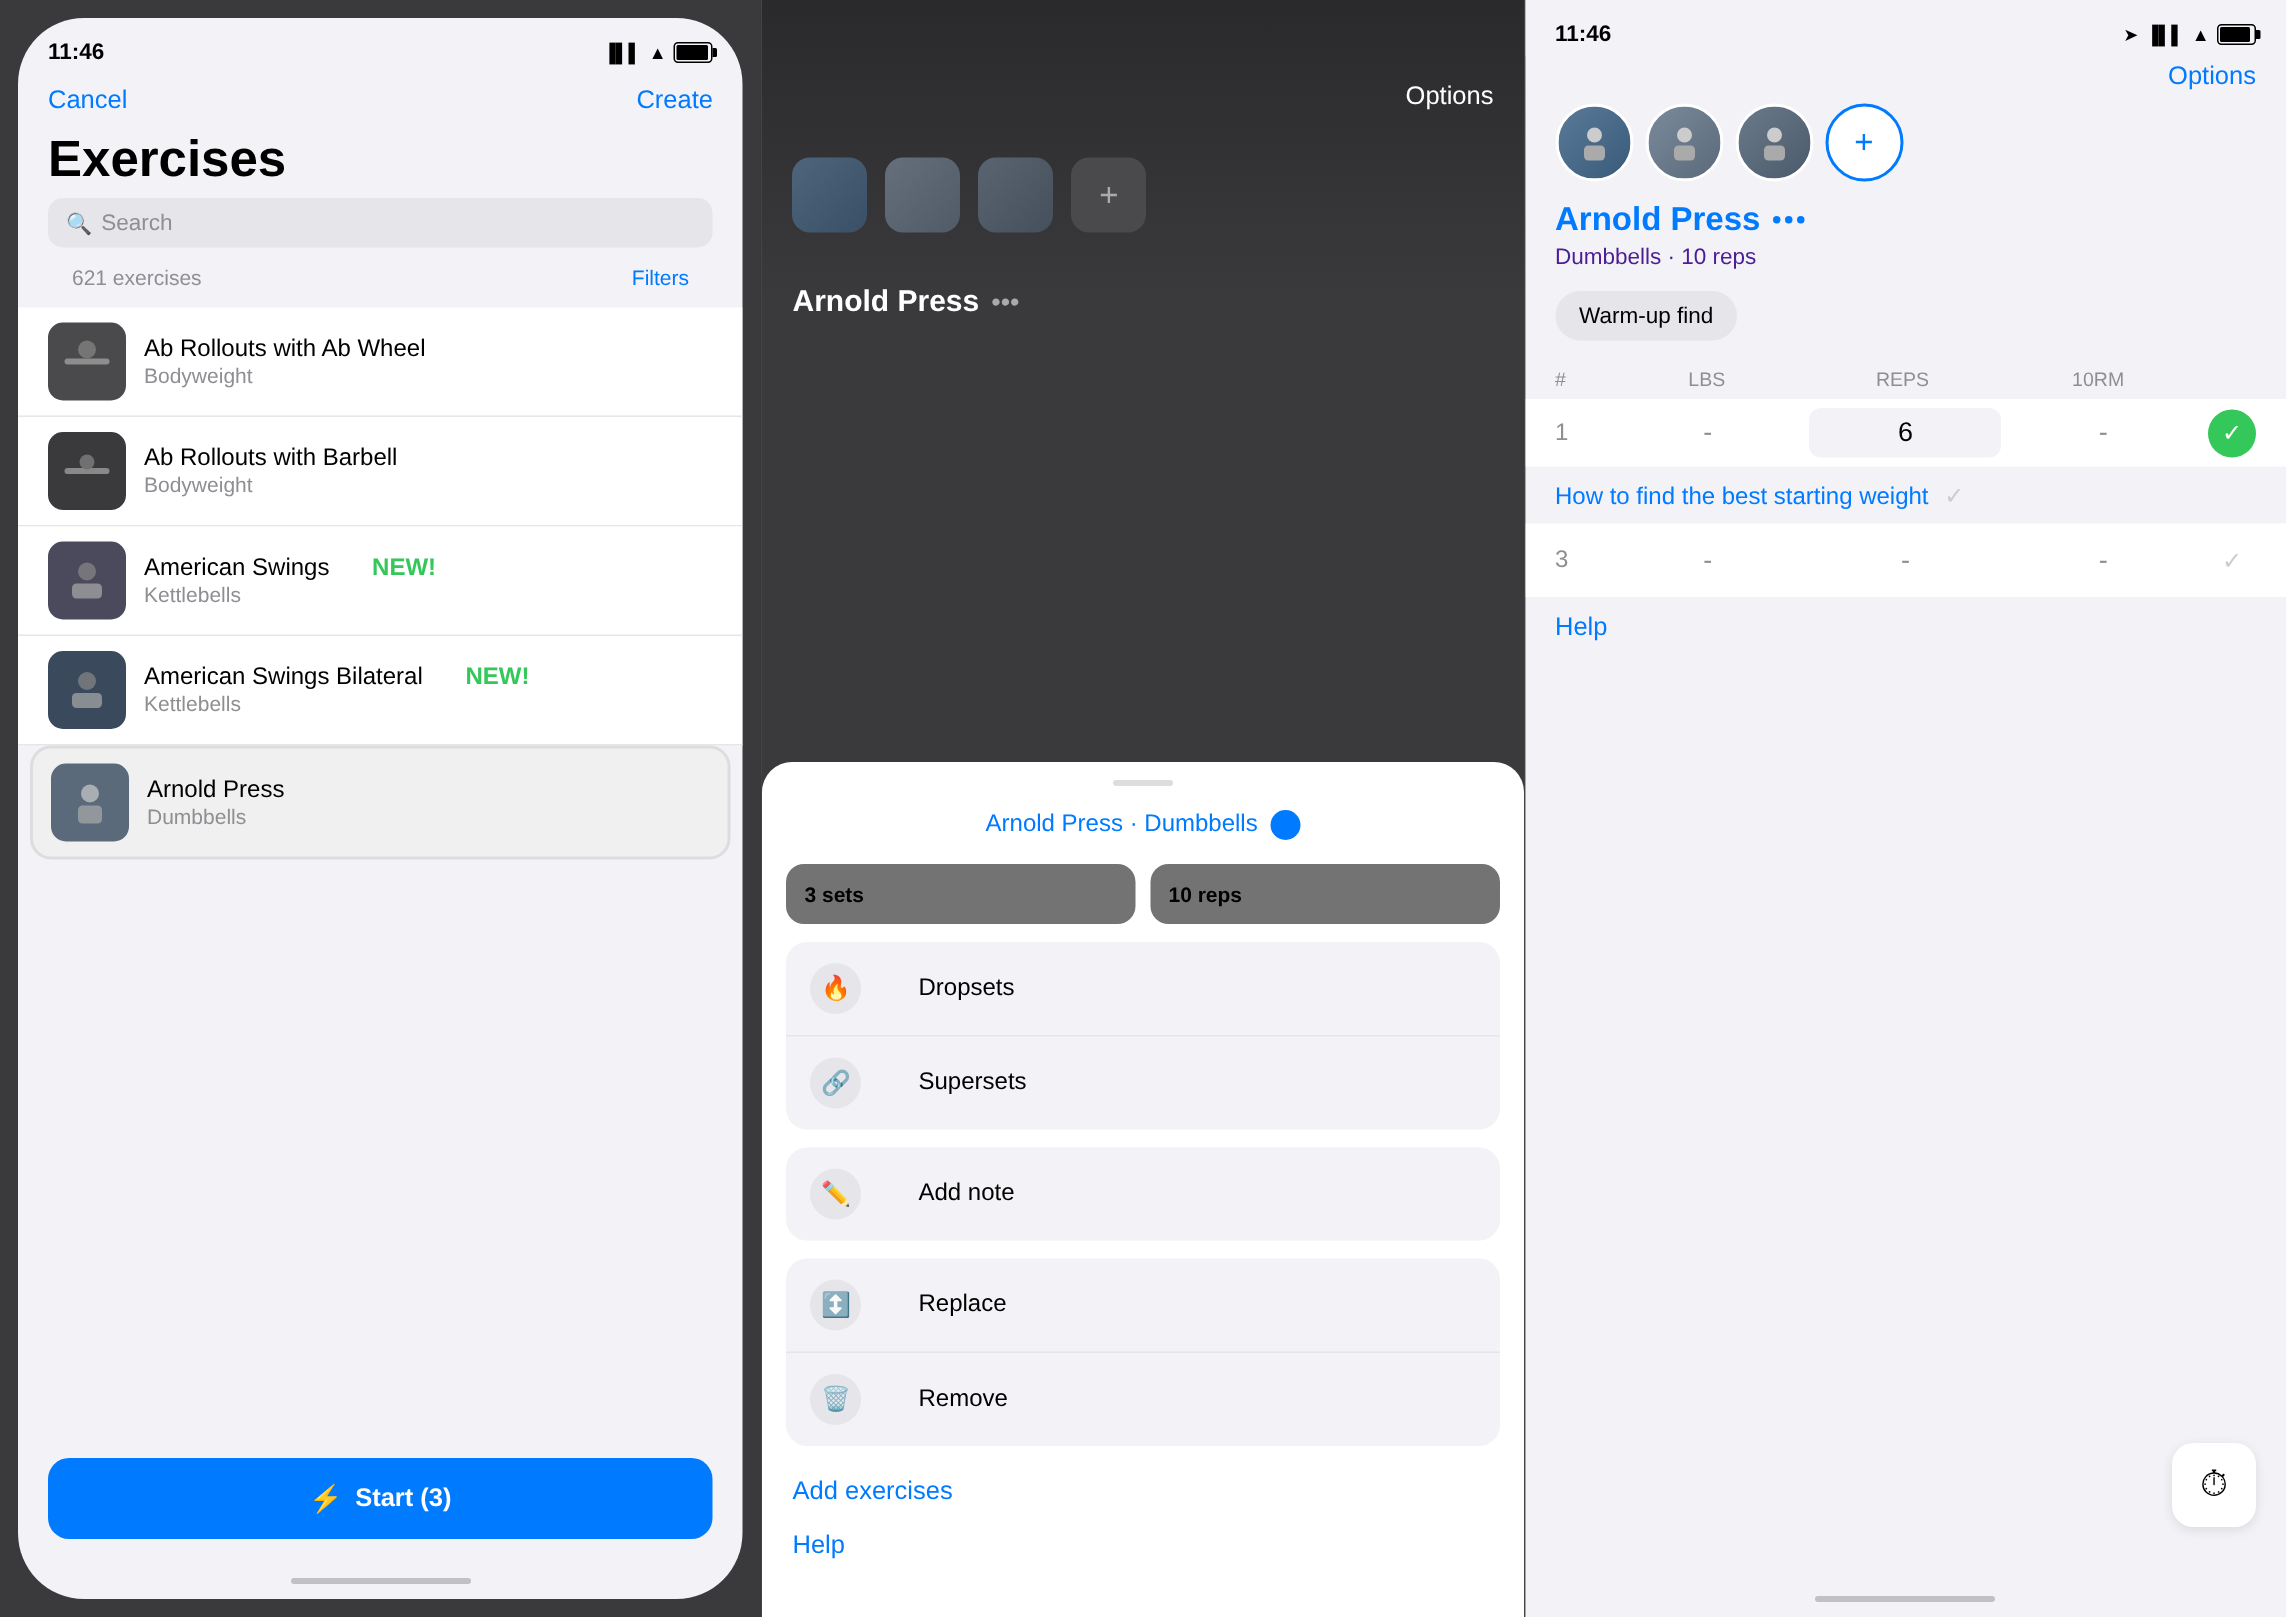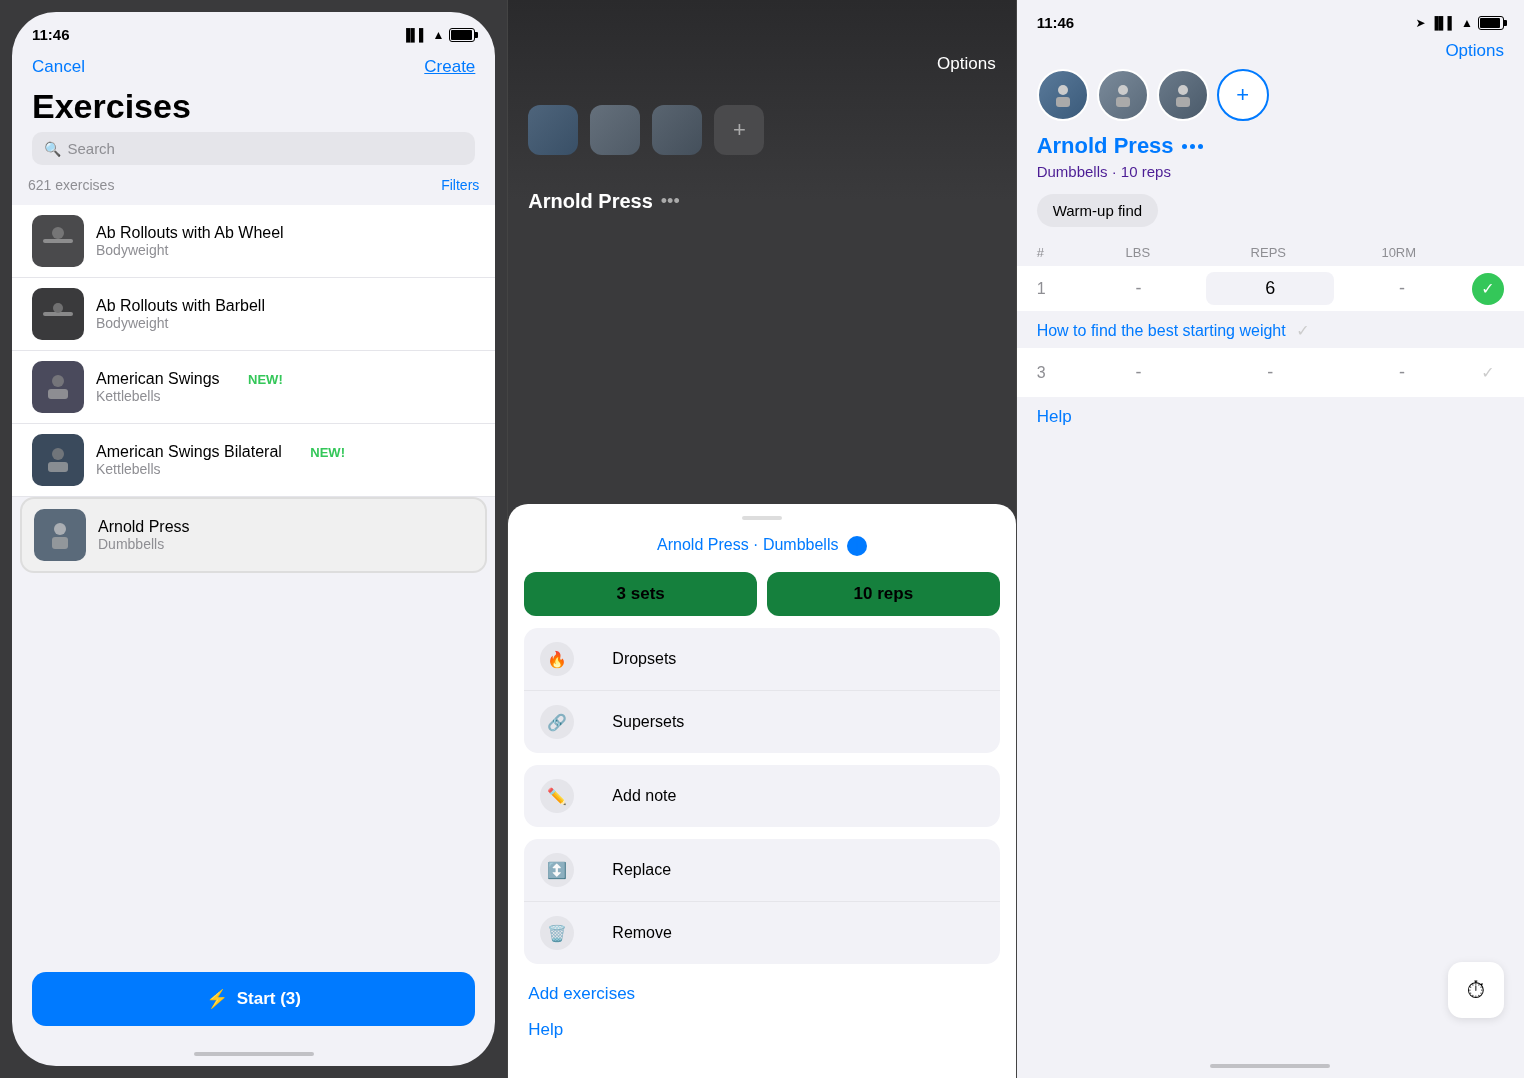--- a/index.html
+++ b/index.html
@@ -101,42 +101,41 @@
       justify-content: space-between;
       align-items: center;
     }
     .cancel-btn {
       color: #007aff;
       font-size: 17px;
     }
     .create-btn {
       color: #007aff;
       font-size: 17px;
-      text-decoration: underline;
     }
     .p1-title {
       padding: 10px 20px 6px;
       font-size: 34px;
       font-weight: 700;
       color: #000;
     }
     .search-bar {
       margin: 0 20px 12px;
       background: #e5e5ea;
       border-radius: 10px;
       padding: 8px 12px;
       display: flex;
       align-items: center;
       gap: 6px;
       color: #8e8e93;
       font-size: 15px;
     }
     .search-icon-glyph { font-size: 14px; }
     .filter-row {
-      padding: 0 16px 8px;
+      padding: 0 36px 8px;
       display: flex;
       justify-content: space-between;
       align-items: center;
     }
     .exercise-count { color: #8e8e93; font-size: 14px; }
     .filters-btn { color: #007aff; font-size: 14px; font-weight: 500; }
     .exercise-item {
       display: flex;
       align-items: center;
       padding: 10px 20px;
@@ -160,21 +159,21 @@
       flex-shrink: 0;
       display: flex;
       align-items: center;
       justify-content: center;
     }
     .exercise-thumb svg { width: 40px; height: 40px; opacity: 0.7; }
     .exercise-info { flex: 1; }
     .exercise-name { font-size: 16px; font-weight: 500; color: #000; }
     .exercise-eq { font-size: 14px; color: #8e8e93; }
     .new-badge {
-      font-size: 13px;
+      font-size: 16px;
       font-weight: 700;
       color: #34c759;
       margin-left: 4px;
       padding-left: 20px;
     }
 
     
     .start-btn {
       position: absolute;
       bottom: 40px;
@@ -278,25 +277,24 @@
       margin-left: 4px;
     }
 
     .sets-reps-row {
       display: flex;
       gap: 10px;
       padding: 0 16px 12px;
     }
     .set-reps-btn {
       flex: 1;
-      background: #15803d;
+      background: #737373;
       border-radius: 12px;
       padding: 12px;
-      text-align: center;
-      font-size: 17px;
+      font-size: 14px;
       font-weight: 600;
       color: #000;
     }
 
     .sheet-section {
       background: #f2f2f7;
       border-radius: 14px;
       margin: 0 16px 12px;
       overflow: hidden;
     }

